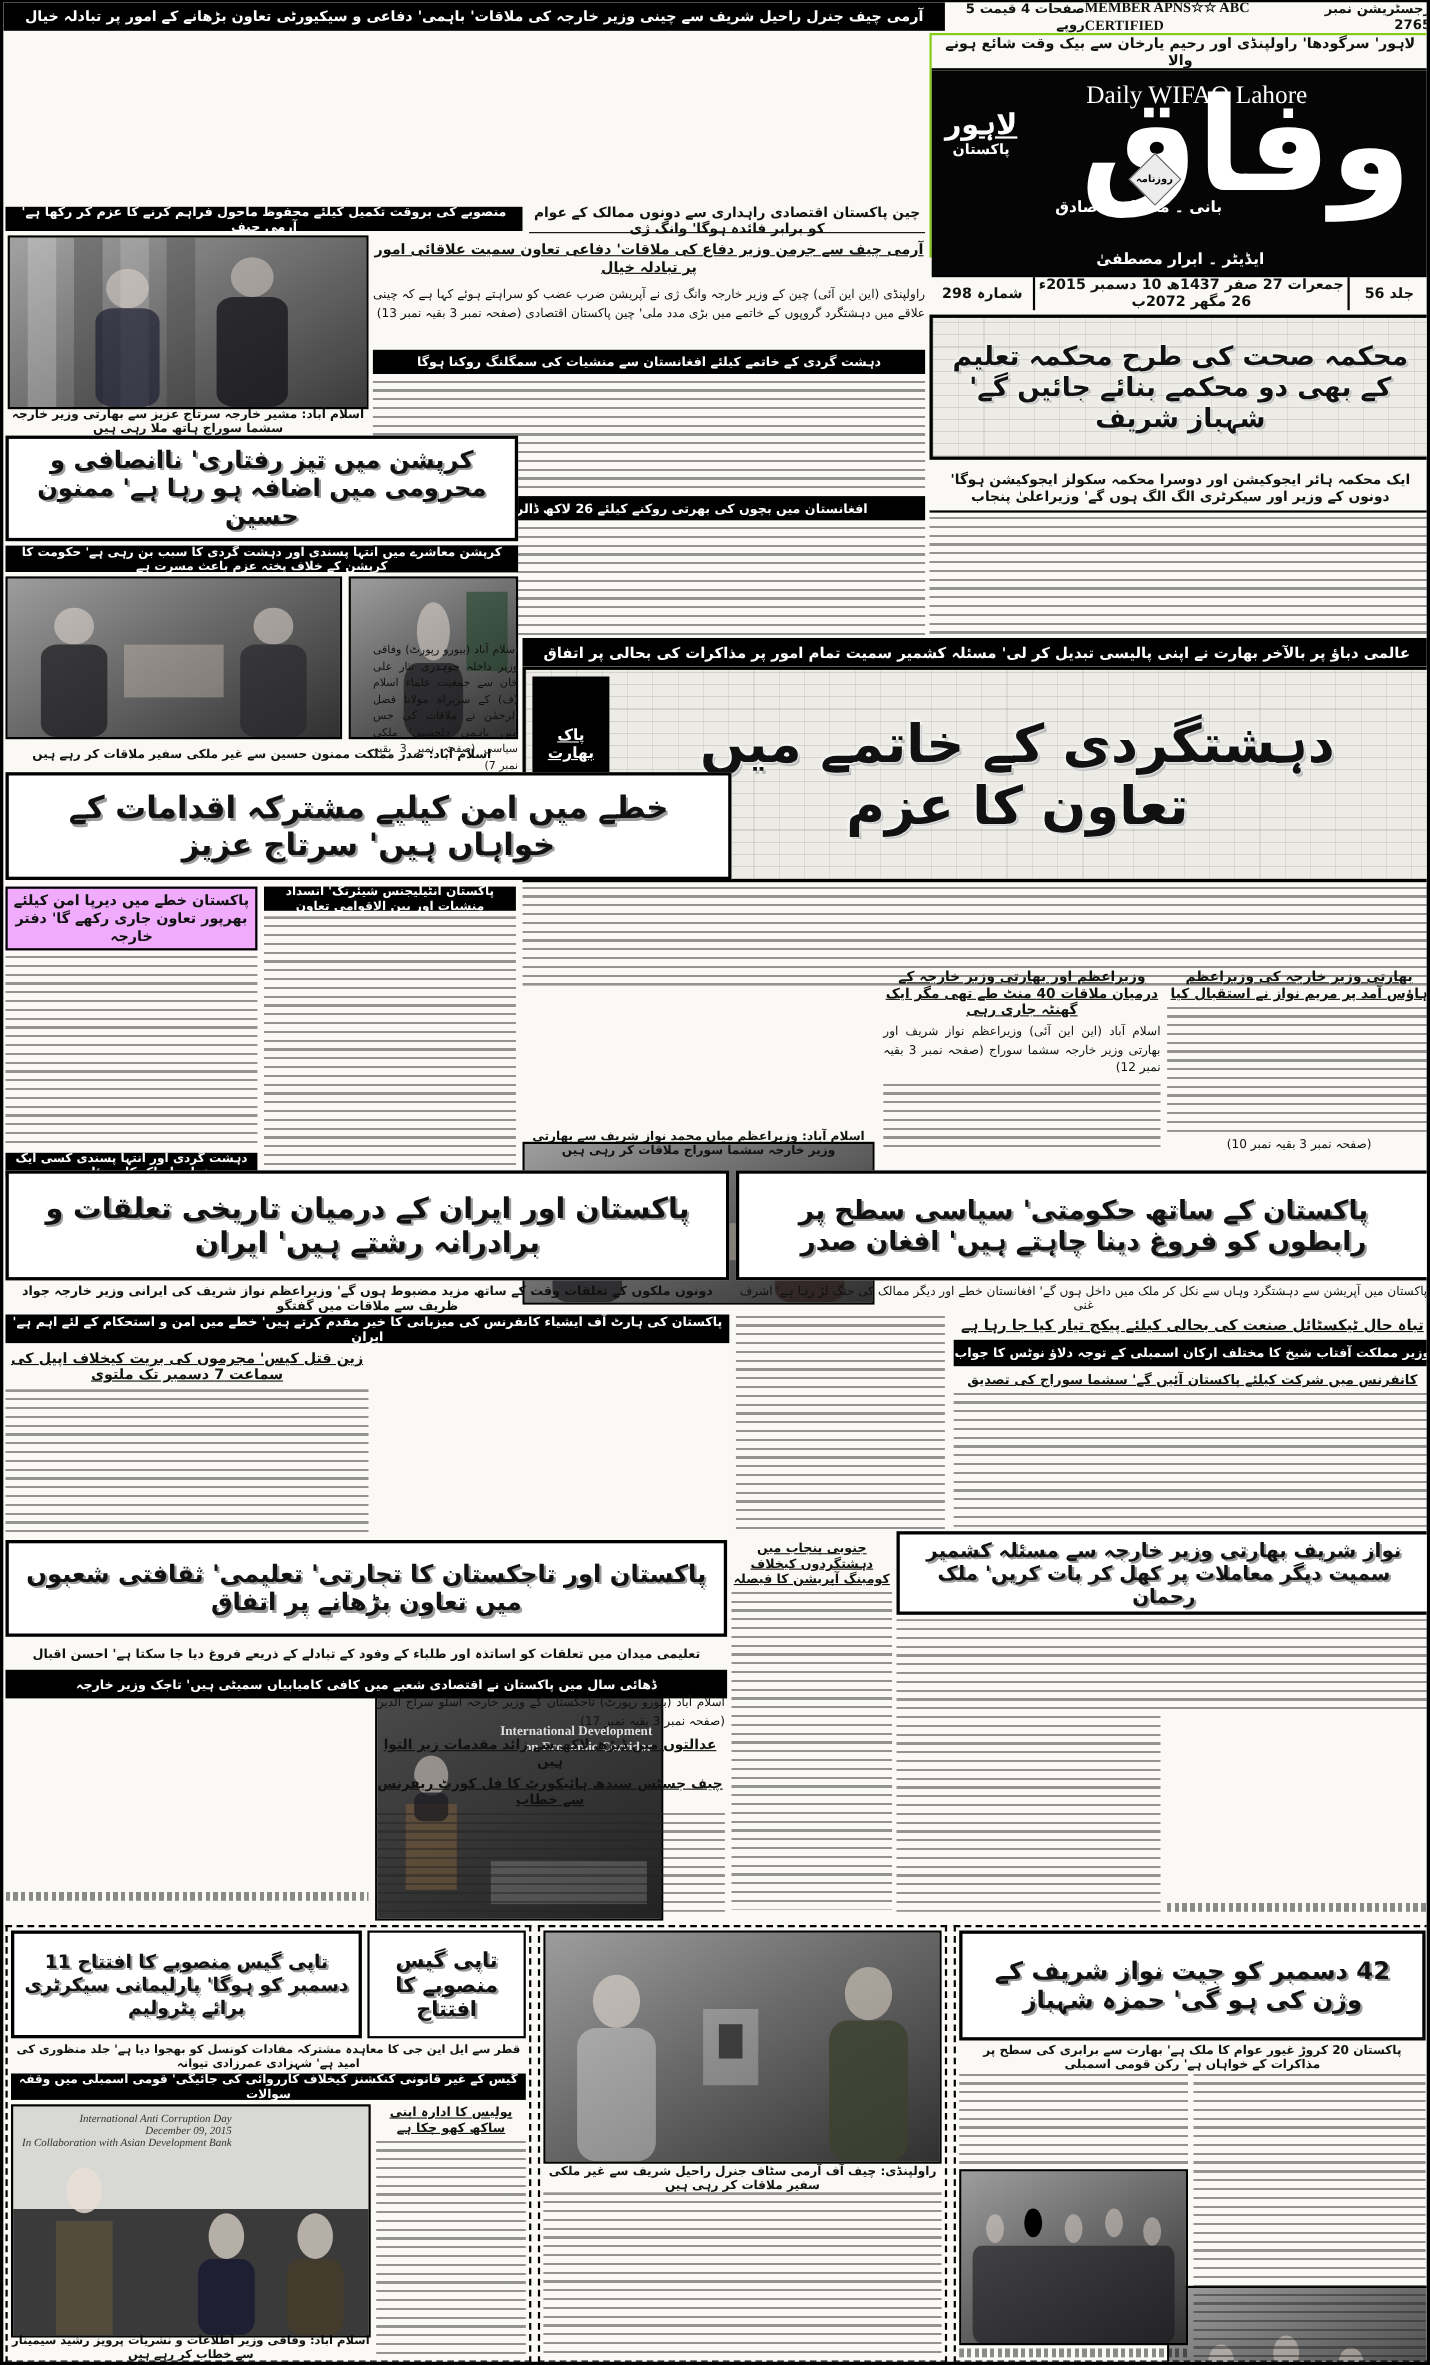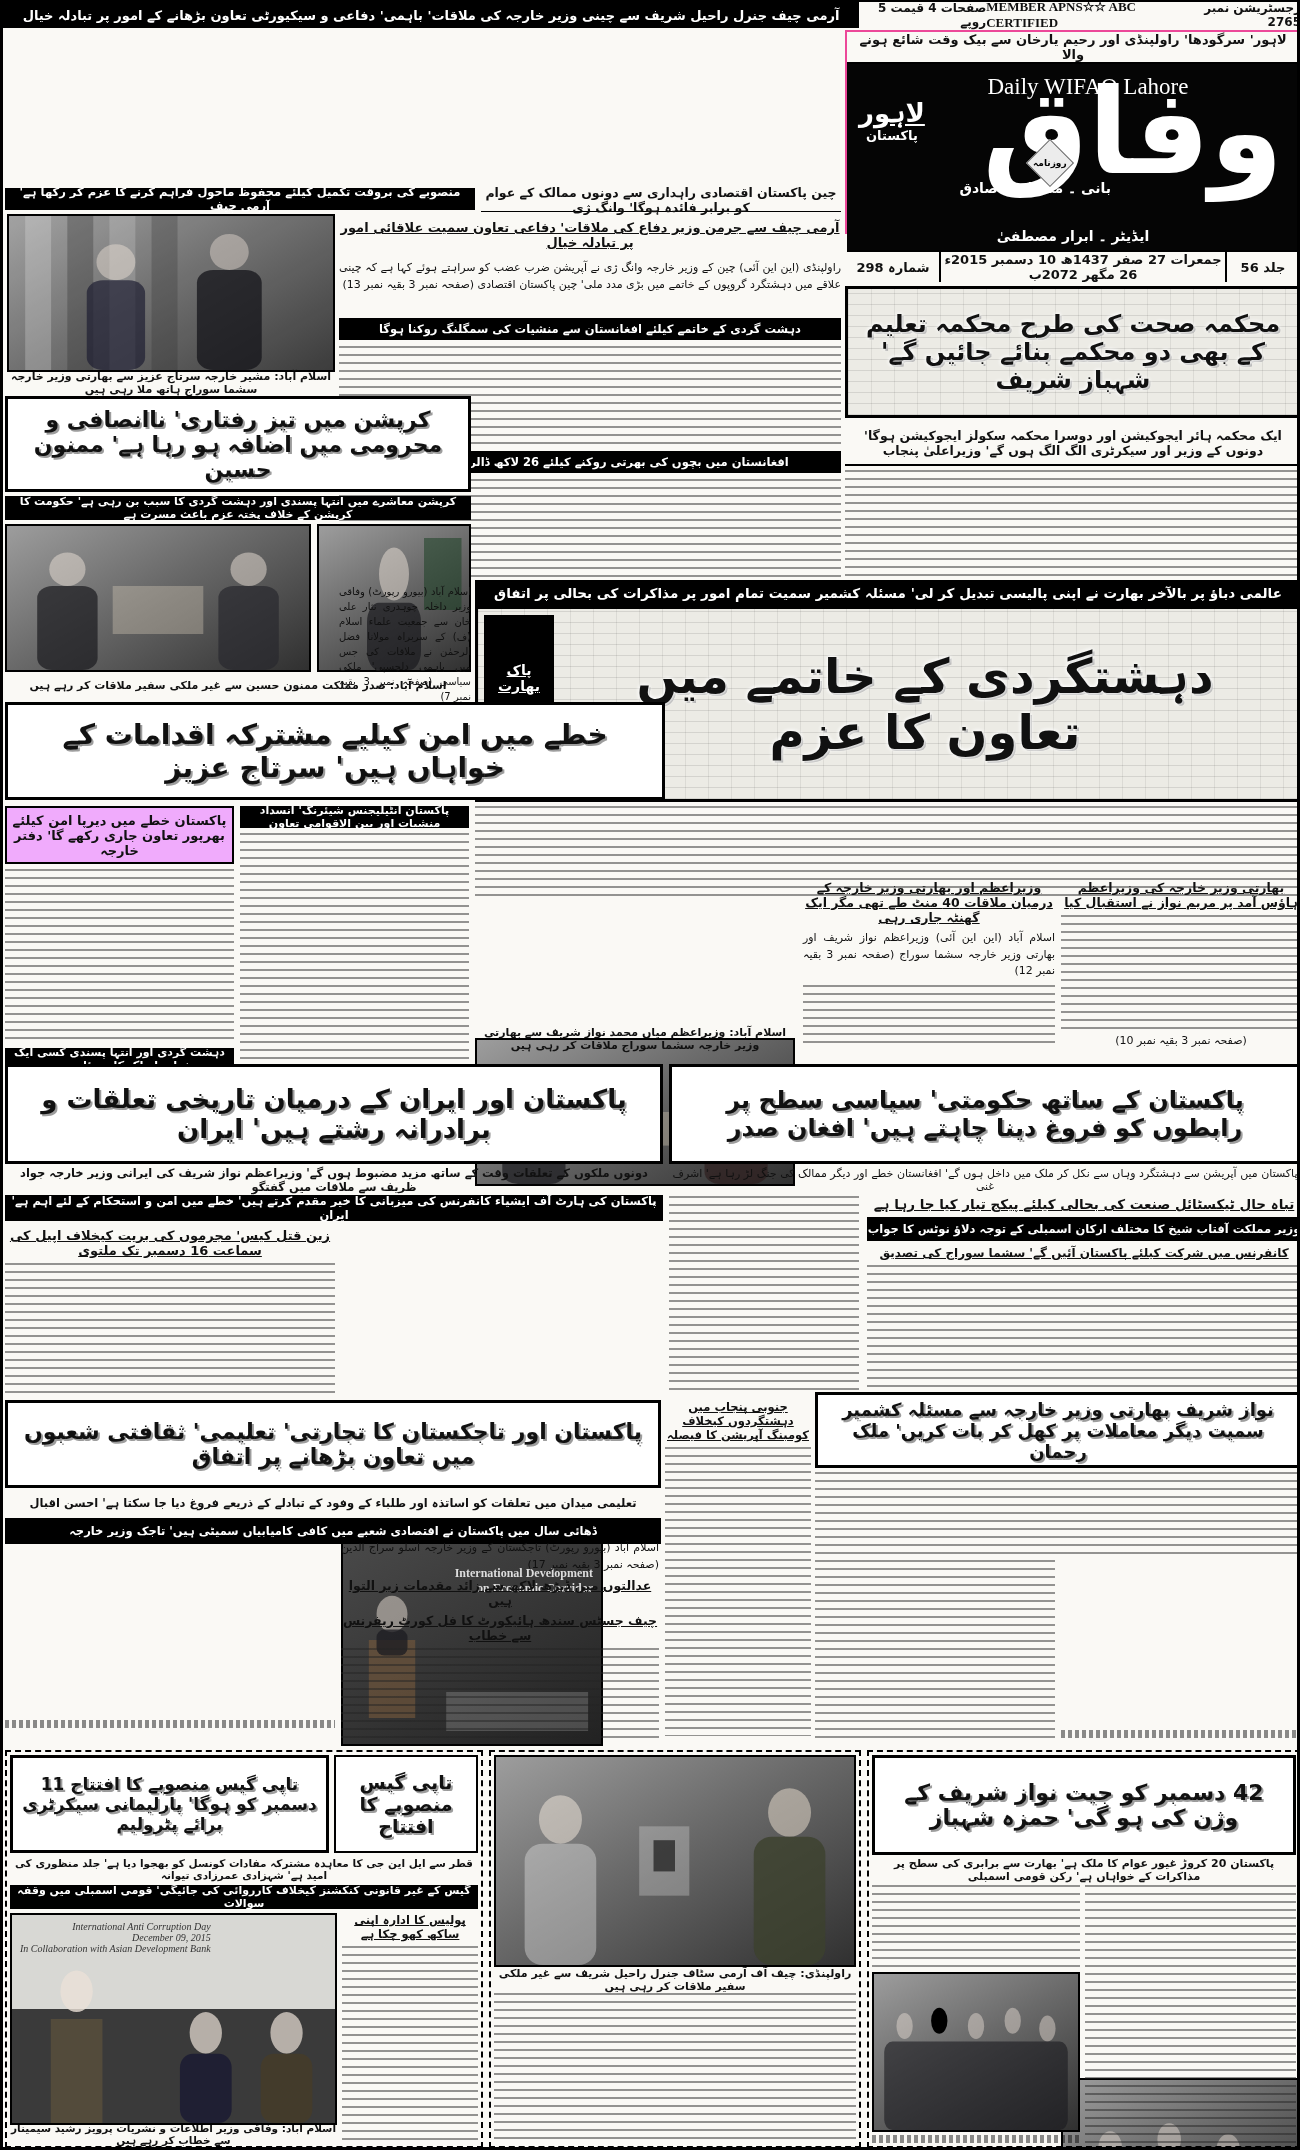--- a/index.html
+++ b/index.html
@@ -32,21 +32,21 @@
 <div class="page">
 
   <div class="abs bar ctr rtl" style="left:0;top:0;width:856px;height:26px;font-size:13px;">آرمی چیف جنرل راحیل شریف سے چینی وزیر خارجہ کی ملاقات' باہمی' دفاعی و سیکیورٹی تعاون بڑھانے کے امور پر تبادلہ خیال</div>
   <div class="abs" style="left:862px;top:0;width:436px;height:26px;display:flex;align-items:center;justify-content:space-between;font-size:12px;font-weight:bold;">
     <span class="rtl">صفحات 4 قیمت 5 روپے</span>
     <span class="serif" style="font-size:13px;">MEMBER APNS☆☆ ABC CERTIFIED</span>
     <span class="rtl">رجسٹریشن نمبر 2765</span>
   </div>
 
 
-  <div class="abs" style="left:842px;top:28px;width:456px;height:204px;border:2px solid #ec4899;">
+  <div class="abs" style="left:842px;top:28px;width:456px;height:204px;border:2px solid #84cc16;">
     <div class="ctr rtl" style="height:30px;border-bottom:2px solid #000;font-size:13px;font-weight:bold;">لاہور' سرگودھا' راولپنڈی اور رحیم یارخان سے بیک وقت شائع ہونے والا</div>
     <div style="position:relative;height:186px;background:#050505;color:#fff;overflow:hidden;">
       <div class="abs serif ctr" style="left:70px;right:40px;top:10px;font-size:23px;">Daily WIFAQ Lahore</div>
       <div class="abs" style="left:12px;top:34px;text-align:center;">
         <div class="ul" style="font-size:26px;font-weight:900;">لاہور</div>
         <div style="font-size:13px;font-weight:bold;">پاکستان</div>
       </div>
       <div class="abs rtl" style="right:16px;top:-8px;font-size:118px;font-weight:900;line-height:1.3;">وفاق</div>
       <div class="abs ctr" style="left:186px;top:82px;width:34px;height:34px;background:#ececec;border:1px solid #666;transform:rotate(45deg);">
         <span style="transform:rotate(-45deg);color:#000;font-size:9px;font-weight:bold;">روزنامہ</span>
@@ -173,21 +173,21 @@
   </div>
 
   <div class="abs hbox ctr rtl cal" style="left:2px;top:1062px;width:658px;height:100px;background:#fff;font-size:26px;padding:2px 8px;">پاکستان اور ایران کے درمیان تاریخی تعلقات و برادرانہ رشتے ہیں' ایران</div>
   <div class="abs hbox ctr rtl cal" style="left:666px;top:1062px;width:632px;height:100px;background:#fff;font-size:24px;padding:2px 8px;">پاکستان کے ساتھ حکومتی' سیاسی سطح پر رابطوں کو فروغ دینا چاہتے ہیں' افغان صدر</div>
   <div class="abs bar ctr rtl" style="left:2px;top:1193px;width:658px;height:26px;font-size:11.5px;">پاکستان کی ہارٹ آف ایشیاء کانفرنس کی میزبانی کا خیر مقدم کرتے ہیں' خطے میں امن و استحکام کے لئے اہم ہے' ایران</div>
   <div class="abs ctr rtl" style="left:2px;top:1166px;width:658px;height:24px;font-size:11.5px;font-weight:bold;">دونوں ملکوں کے تعلقات وقت کے ساتھ مزید مضبوط ہوں گے' وزیراعظم نواز شریف کی ایرانی وزیر خارجہ جواد ظریف سے ملاقات میں گفتگو</div>
   <div class="abs ctr rtl" style="left:666px;top:1166px;width:632px;height:24px;font-size:11px;font-weight:normal;">پاکستان میں آپریشن سے دہشتگرد وہاں سے نکل کر ملک میں داخل ہوں گے' افغانستان خطے اور دیگر ممالک کی جنگ لڑ رہا ہے' اشرف غنی</div>
   <div class="abs fill" style="left:666px;top:1194px;width:190px;height:26px;"></div>
 
   <div class="abs vstack rtl" style="left:2px;top:1226px;width:330px;height:168px;gap:5px;">
-    <div class="headsm ul ctr" style="font-size:13px;font-weight:bold;">زین قتل کیس' مجرموں کی بریت کیخلاف اپیل کی سماعت 16 دسمبر تک ملتوی</div>
+    <div class="headsm ul ctr" style="font-size:13px;font-weight:bold;">زین قتل کیس' مجرموں کی بریت کیخلاف اپیل کی سماعت 7 دسمبر تک ملتوی</div>
     <div class="fill" style="flex:1;"></div>
   </div>
 
   <div class="abs photo" style="left:338px;top:1226px;width:262px;height:212px;background:linear-gradient(150deg,#4a4a4a,#222);">
     <div class="abs" style="right:8px;top:30px;color:#ddd;font-size:12px;font-weight:bold;text-align:right;">
       <div class="serif">International Development</div>
       <div class="serif">on Economic Corridor</div>
     </div>
     <svg viewBox="0 0 100 80" preserveAspectRatio="none">
         <rect x="10" y="40" width="18" height="30" fill="rgba(120,90,60,.6)"></rect>

